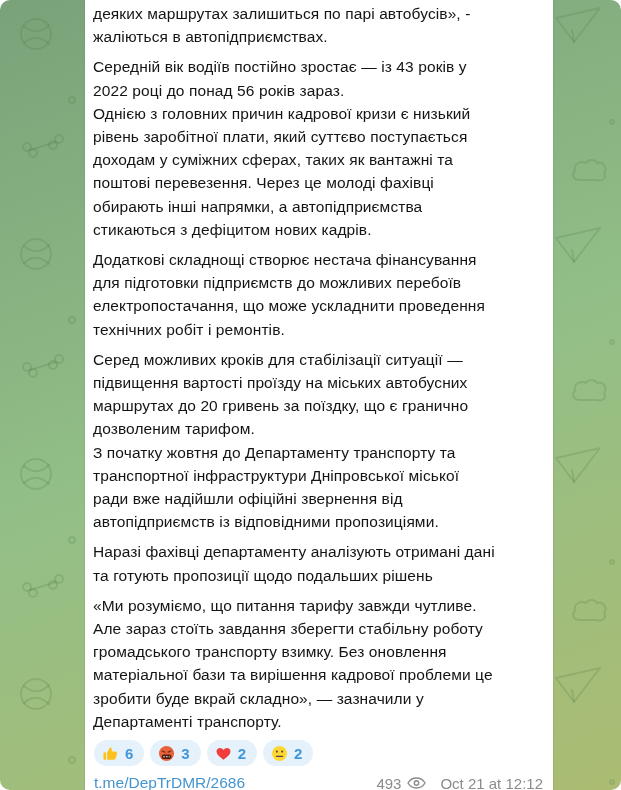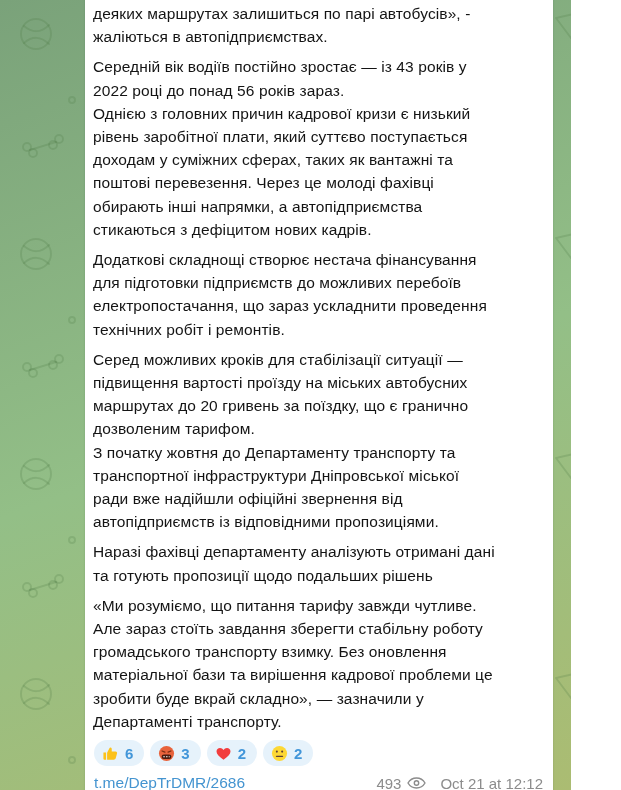--- a/index.html
+++ b/index.html
@@ -2,21 +2,21 @@
 <html style="--background-top: #7aa27a; --background-mid: #93bf87; --background-bottom: #abbc72; --bubble: #ffffff; --text: #141414; --link: #4494d0; --meta: #8c8c8c; --reaction-pill-bg: #e6f2fb; --reaction-count: #4296d9;"><head>
 <meta charset="utf-8">
 <style>
   * { box-sizing: border-box; }
   html, body {
     margin: 0; padding: 0;
     width: 621px; height: 790px;
     overflow: hidden;
     font-family: "Liberation Sans", "DejaVu Sans", sans-serif;
   }
-  .stage { position: relative; width: 571px; height: 790px; overflow: hidden; }
+  .stage { position: relative; width: 621px; height: 790px; overflow: hidden; border-radius: 10px; }
   .bg {
     position: absolute; inset: 0;
     background: linear-gradient(160deg, var(--background-top, #7aa27a) 0%, var(--background-mid, #93bf87) 52%, var(--background-bottom, #abbc72) 100%);
   }
   .bg svg { position: absolute; inset: 0; width: 100%; height: 100%; }
   .bubble {
     position: absolute;
     left: 85px; top: -18px;
     width: 468px; height: 830px;
     background: var(--bubble, #ffffff);
@@ -118,21 +118,21 @@
         <p>Середній вік водіїв постійно зростає — із 43 років у
 2022 році до понад 56 років зараз.
 Однією з головних причин кадрової кризи є низький
 рівень заробітної плати, який суттєво поступається
 доходам у суміжних сферах, таких як вантажні та
 поштові перевезення. Через це молоді фахівці
 обирають інші напрямки, а автопідприємства
 стикаються з дефіцитом нових кадрів.</p>
         <p>Додаткові складнощі створює нестача фінансування
 для підготовки підприємств до можливих перебоїв
-електропостачання, що зараз ускладнити проведення
+електропостачання, що може ускладнити проведення
 технічних робіт і ремонтів.</p>
         <p>Серед можливих кроків для стабілізації ситуації —
 підвищення вартості проїзду на міських автобусних
 маршрутах до 20 гривень за поїздку, що є гранично
 дозволеним тарифом.
 З початку жовтня до Департаменту транспорту та
 транспортної інфраструктури Дніпровської міської
 ради вже надійшли офіційні звернення від
 автопідприємств із відповідними пропозиціями.</p>
         <p>Наразі фахівці департаменту аналізують отримані дані

